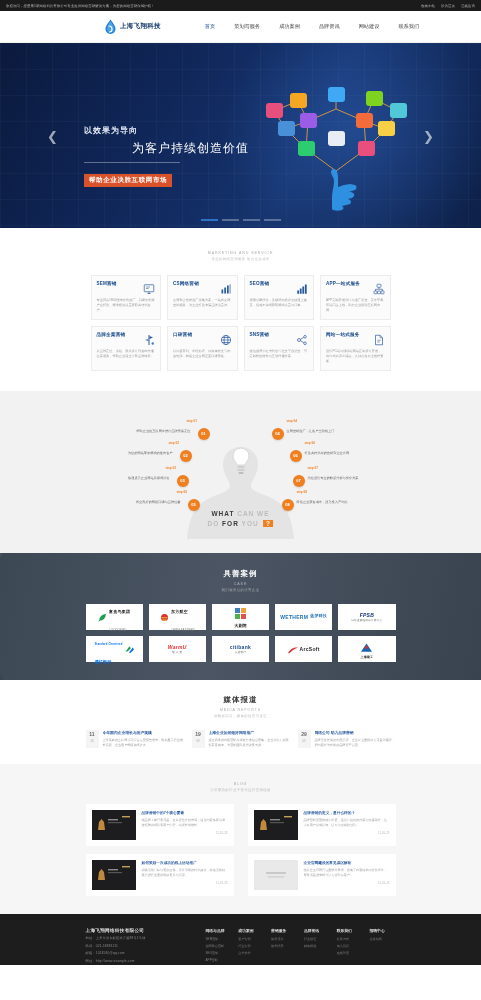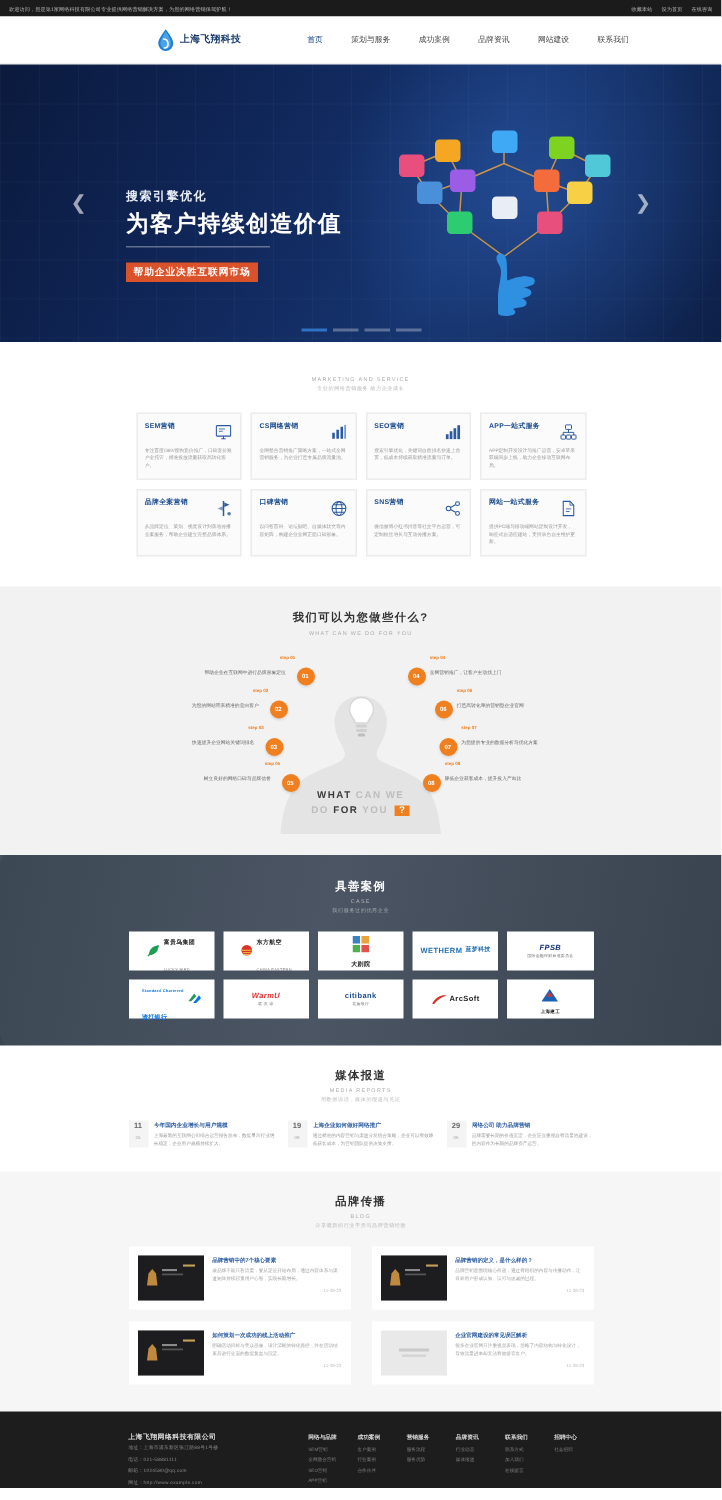--- a/index.html
+++ b/index.html
@@ -68,21 +68,21 @@
     position:absolute; inset:0;
     background-image:
       linear-gradient(rgba(255,255,255,.028) 1px, transparent 1px),
       linear-gradient(90deg, rgba(255,255,255,.028) 1px, transparent 1px);
     background-size: 26px 26px;
   }
   .hero-copy {
     position: absolute; left: 84px; top: 82px; z-index: 4;
   }
   .hero-l1 { font-size: 8px; color:#e8eef8; font-weight:bold; letter-spacing:1px; }
-  .hero-l2 { font-size: 15px; color:#fff; font-weight:bold; letter-spacing:1px; margin-top: 4px; }
+  .hero-l2 { font-size: 12px; color:#fff; font-weight:normal; letter-spacing:1px; margin-top: 4px; margin-left: 48px; }
   .hero-rule { width: 96px; height:1px; background:rgba(255,255,255,.35); margin: 5px 0 5px; }
   .hero-l3 {
     display:inline-block; font-size:6.5px; color:#fff; font-weight:bold;
     background:#d9522a; padding:2px 5px; letter-spacing:.6px;
   }
   .hero-art { position:absolute; right:55px; top:42px; width:180px; height:130px; z-index:3; }
   .hero-arrow {
     position:absolute; top:50%; transform:translateY(-50%);
     font-size:13px; color:rgba(255,255,255,.6); cursor:pointer; z-index:6;
     font-family:"DejaVu Sans", sans-serif;
@@ -272,21 +272,21 @@
         <rect x="132" y="36" width="17" height="15" rx="3" fill="#f7d046"></rect>
         <rect x="52" y="56" width="17" height="15" rx="3" fill="#2ecc71"></rect>
         <rect x="112" y="56" width="17" height="15" rx="3" fill="#e94f7c"></rect>
         <rect x="82" y="46" width="17" height="15" rx="3" fill="#ffffff" opacity=".9"></rect>
       </g>
       <path d="M86 114 c0-8 2-12 2-18 0-4-3-6-3-9 0-3 3-4 5-2 2 2 2 6 2 11 l0 6 6-2 6-1 5 1 c2 1 2 4 0 5 l-6 2 c4 0 6 2 5 4 -1 2-3 2-6 3 3 1 4 3 2 5 -2 1-5 1-8 2 2 1 2 3 0 4 -3 1-9 1-10-1z" fill="#2f8fe0"></path>
     </svg>
   </div>
 
   <div class="hero-copy">
-    <div class="hero-l1">搜索引擎优化</div>
+    <div class="hero-l1">以效果为导向</div>
     <div class="hero-l2">为客户持续创造价值</div>
     <div class="hero-rule"></div>
     <div class="hero-l3">帮助企业决胜互联网市场</div>
   </div>
 
   <div class="hero-arrow left">❮</div>
   <div class="hero-arrow right">❯</div>
 
   <div class="hero-dots">
     <i class="on"></i>
@@ -418,24 +418,20 @@
           </svg>
         </span>
       </div>
       <div class="svc-desc">提供PC端与移动端网站定制设计开发，响应式自适应建站，支持后台自主维护更新。</div>
     </div>
 
   </div>
 </div>
 
 <div class="whatwedo">
-  <div class="sec-head">
-    <div class="sec-cn">我们可以为您做些什么?</div>
-    <div class="sec-en">WHAT CAN WE DO FOR YOU</div>
-  </div>
 
   <div class="wwd-stage">
     <div class="silhouette">
       <svg viewBox="0 0 118 98" width="118" height="98">
         <path d="M59 6 a17 17 0 0 1 17 17 c0 11-7 17-7 22 0 6 14 8 24 14 12 7 17 18 19 39 H5 c2-21 7-32 19-39 10-6 24-8 24-14 0-5-7-11-7-22A17 17 0 0 1 59 6Z" fill="#e4e4e4"></path>
       </svg>
     </div>
     <div class="bulb">
       <svg viewBox="0 0 20 28" width="20" height="28">
         <path d="M10 1 a8 8 0 0 1 8 8 c0 4-3 6-4 9 l-8 0 c-1-3-4-5-4-9a8 8 0 0 1 8-8Z" fill="#fff" stroke="#d8d8d8" stroke-width="1"></path>
@@ -649,21 +645,20 @@
         <div class="media-title">网络公司 助力品牌营销</div>
         <div class="media-desc">品牌需要长期的价值沉淀，企业应当重视自有流量池建设，把内容作为长期的品牌资产运营。</div>
       </div>
     </div>
 
   </div>
 </div>
 
 <div class="blog">
   <div class="sec-head">
-    <div class="sec-cn">品牌传播</div>
     <div class="sec-en">BLOG</div>
     <div class="sec-sub">分享最新的行业干货与品牌营销经验</div>
   </div>
   <div class="blog-grid">
 
     <div class="blog-card">
       <div class="blog-thumb">
         <svg viewBox="0 0 44 30" width="44" height="30">
           <rect width="44" height="30" fill="#1d1d1f"></rect>
           <path d="M6 20h7l-1-8-2.5-3L7 12z" fill="#c08a3e"></path>

